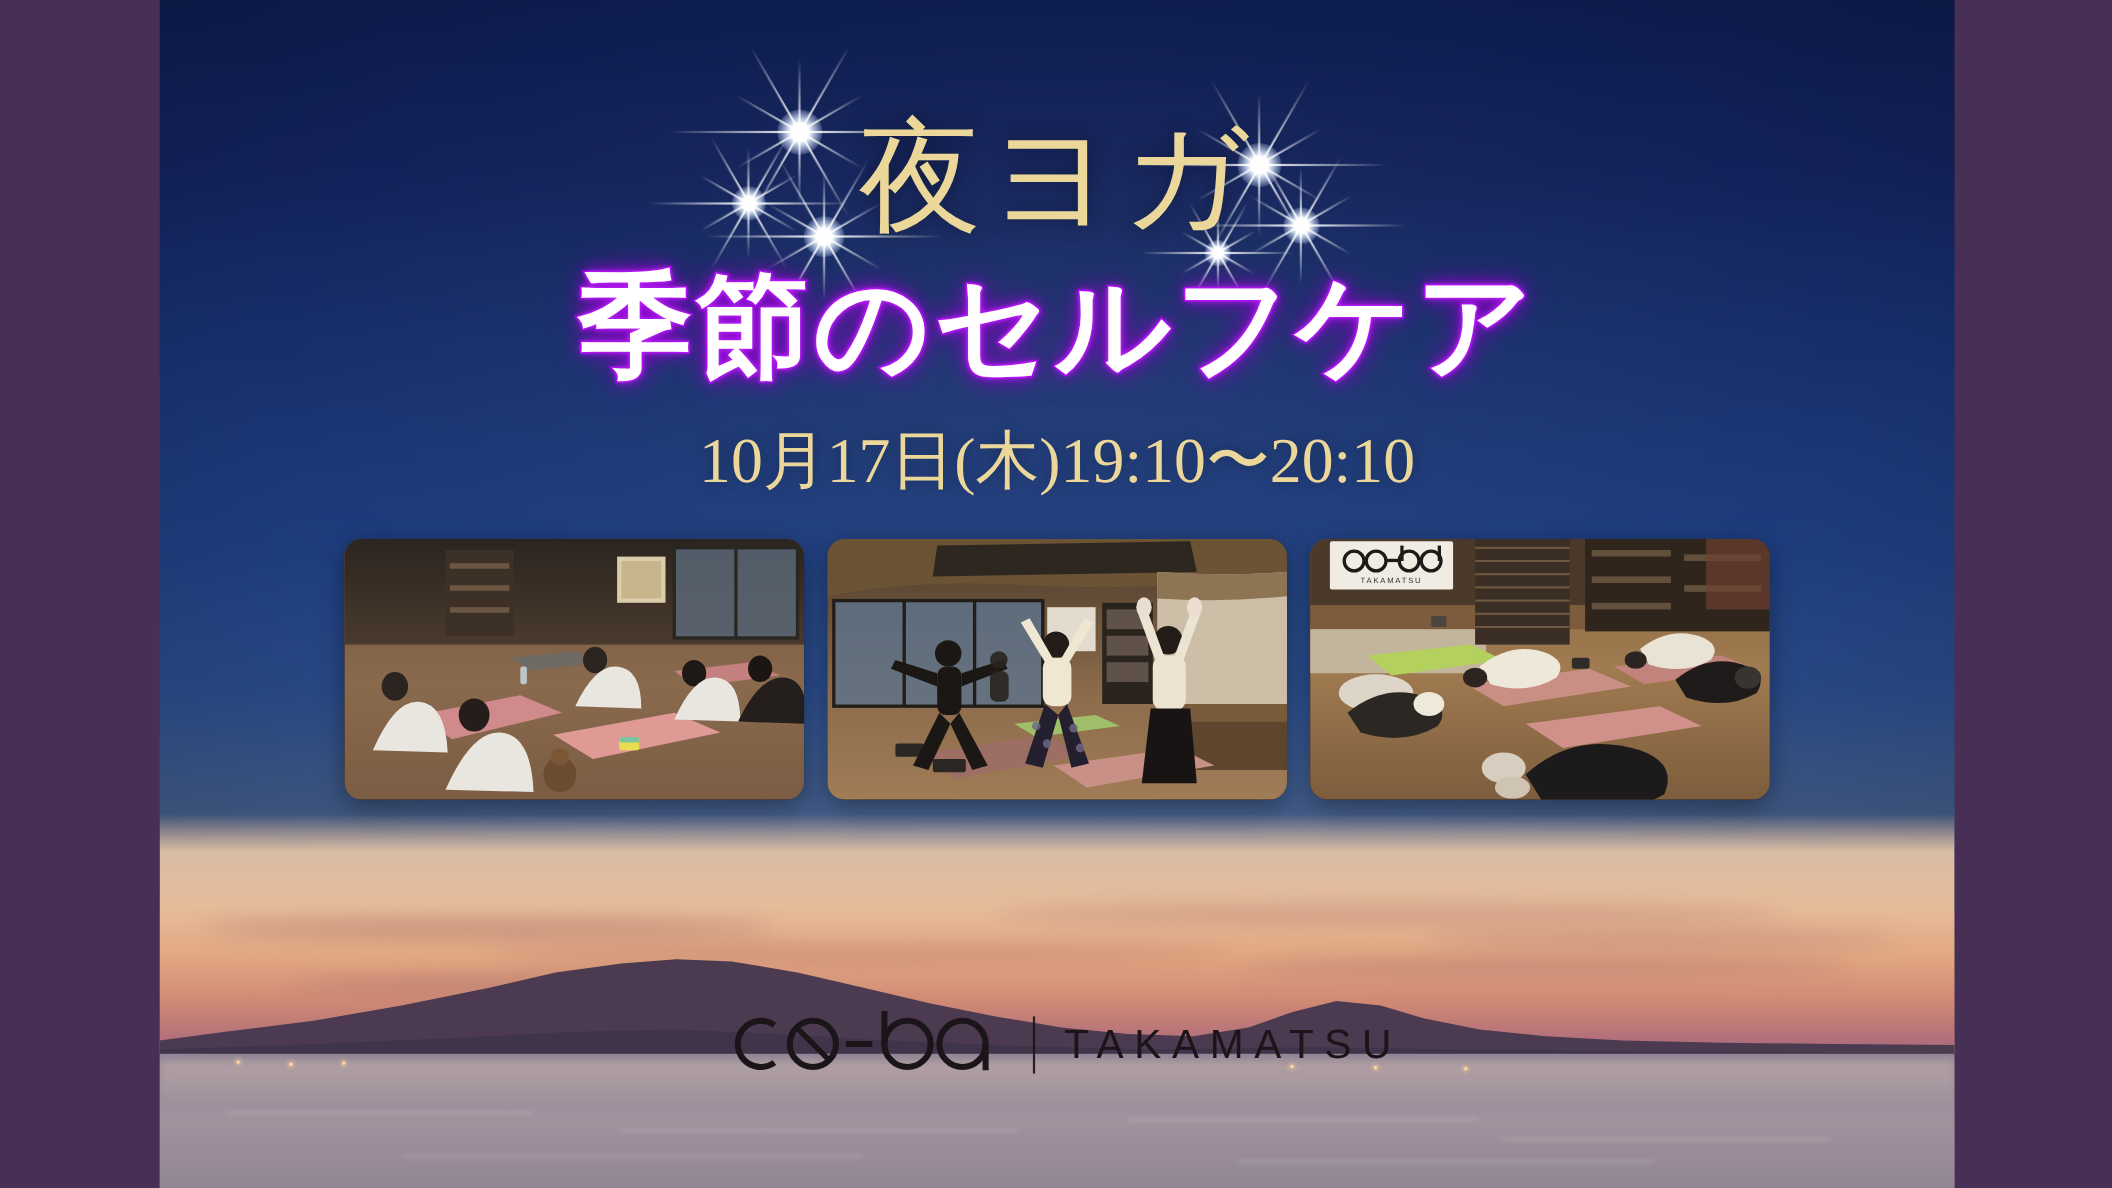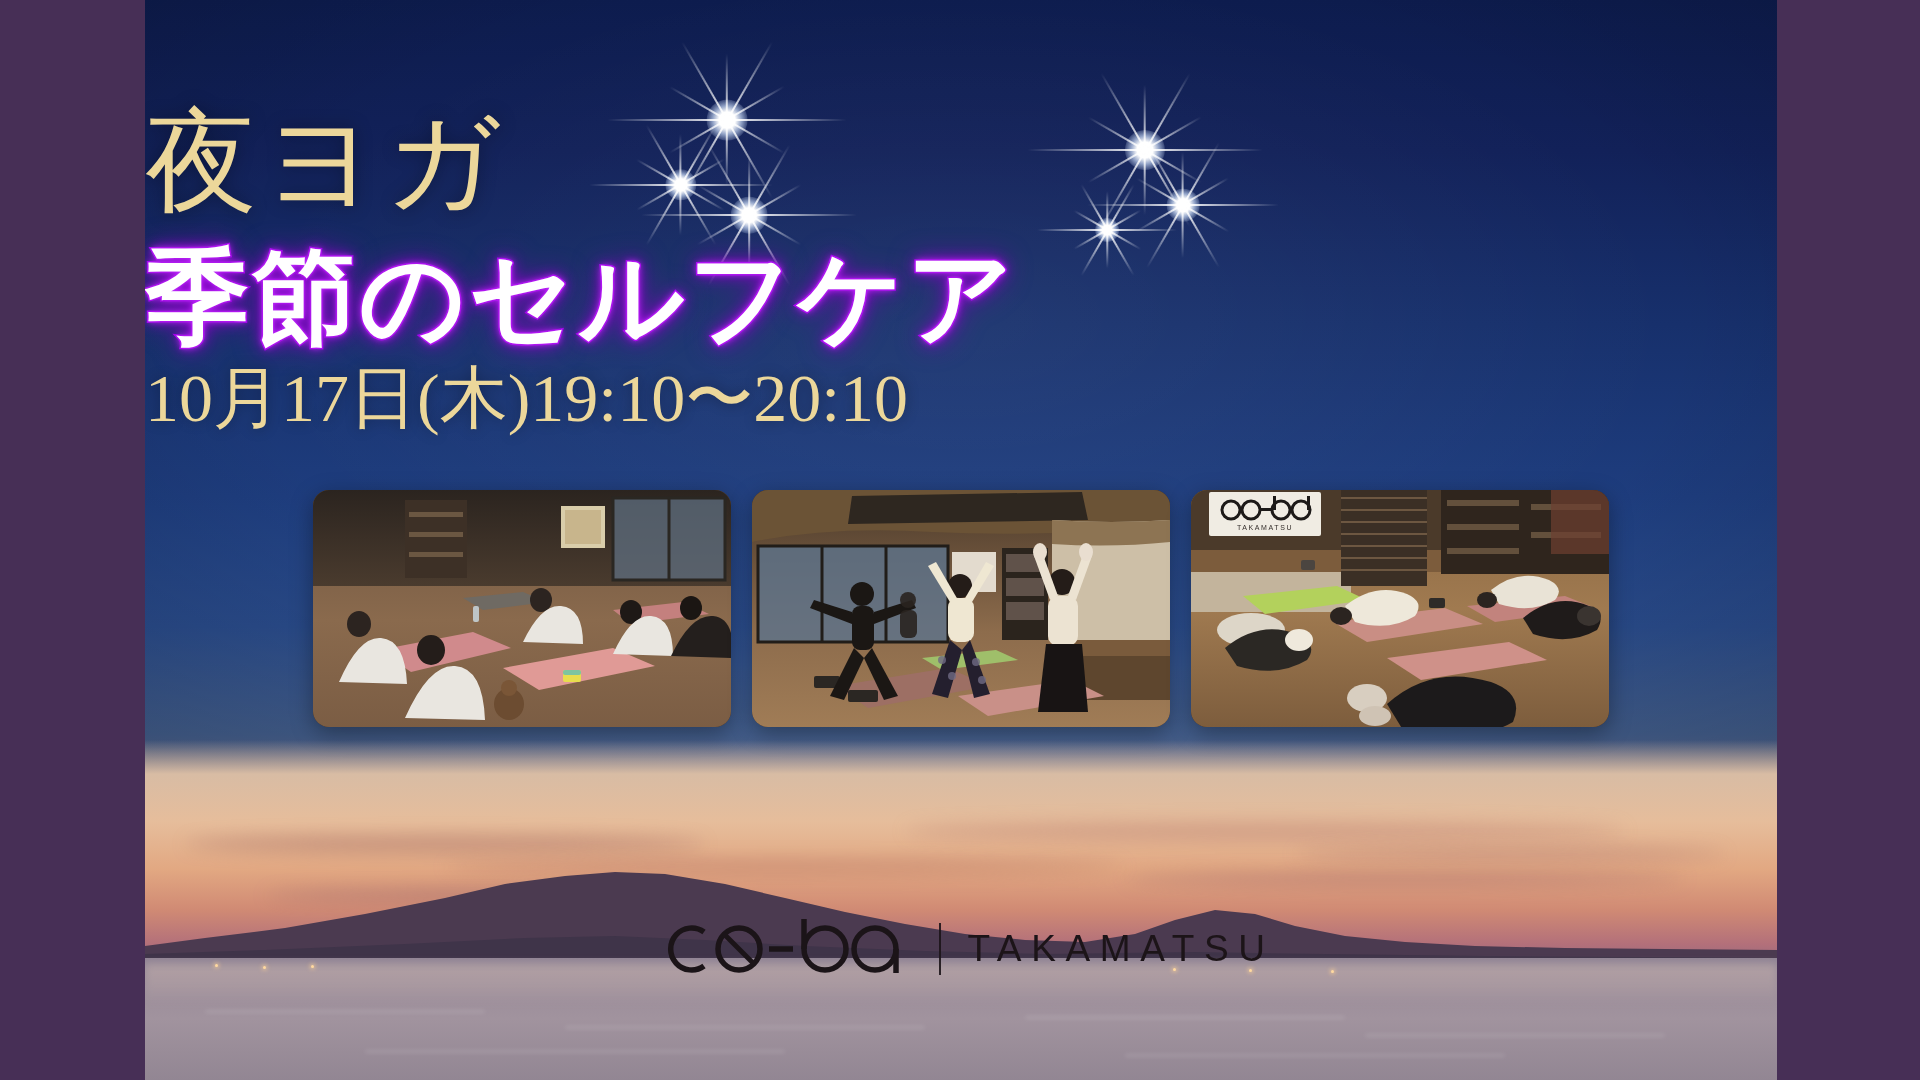--- a/index.html
+++ b/index.html
@@ -156,20 +156,21 @@
     background: linear-gradient(90deg, rgba(255,255,255,0) 0%, rgba(255,255,255,0.95) 48%, rgba(255,255,255,0.95) 52%, rgba(255,255,255,0) 100%);
     transform-origin: 50% 50%;
     filter: blur(0.6px);
   }
 
   
   .headline {
     position: absolute;
     left: 0; right: 0;
     top: 96px;
+    text-align: center;
     z-index: 20;
   }
 
   .title-main {
     font-family: "Liberation Serif", serif;
     font-size: 112px;
     line-height: 1.18;
     letter-spacing: 0.06em;
     color: #ecd79a;
     text-shadow: 0 0 18px rgba(0,0,0,0.35);
@@ -186,22 +187,23 @@
     font-weight: 700;
     -webkit-text-stroke: 3px #b200ff;
     paint-order: stroke fill;
     text-shadow:
       0 0 6px  #c233ff,
       0 0 14px #a100e0,
       0 0 28px #7a00b8;
   }
 
   .title-date {
+    margin-top: 26px;
     font-family: "Liberation Serif", serif;
-    font-size: 68px;
+    font-size: 58px;
     line-height: 1.1;
     letter-spacing: 0.0em;
     color: #ecd79a;
     font-weight: 400;
     text-shadow: 0 0 14px rgba(0,0,0,0.3);
   }
 
   
   .photos {
     position: absolute;

